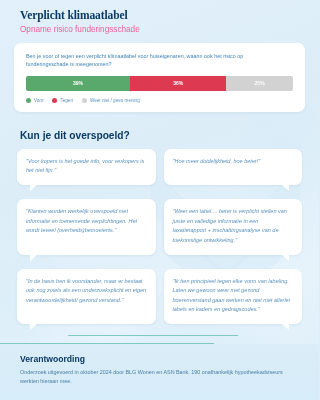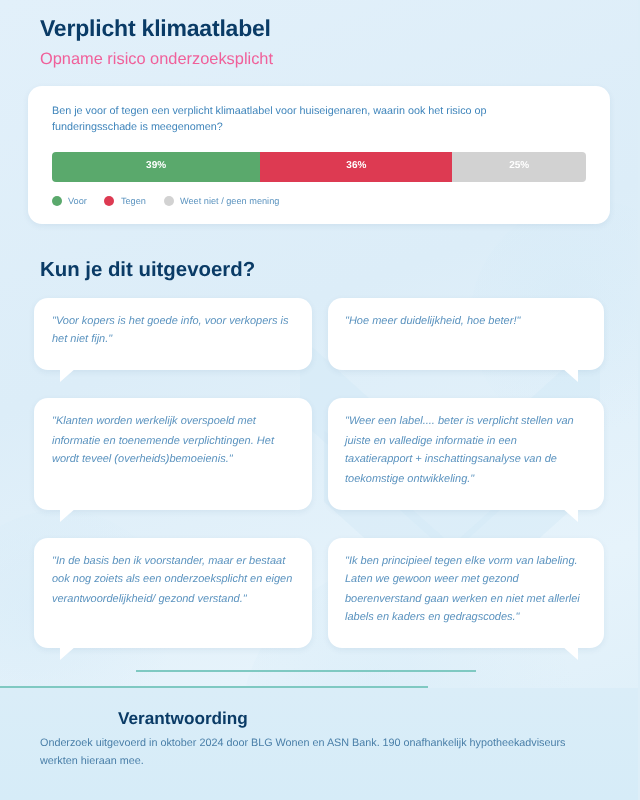--- a/index.html
+++ b/index.html
@@ -61,20 +61,21 @@
   }
 
   
   #header { padding: 9px 20px 0 20px; }
   #doc-title {
     font-size: 11.5px;
     font-weight: bold;
     color: #0a3b66;
     letter-spacing: -.1px;
     line-height: 1.2;
+    font-family: Liberation Serif, serif;
   }
   #doc-subtitle {
     margin-top: 2px;
     font-size: 8.2px;
     color: #f0609a;
     line-height: 1.25;
   }
 
   
   #chart-card {
@@ -217,21 +218,21 @@
   <div class="watermark wm-blob wm4"></div>
   <div class="watermark wm-blob wm5"></div>
   <div class="rule" id="rule-a" style="background: rgb(127, 201, 194);"></div>
   <div class="rule" id="rule-b" style="background: rgb(127, 201, 194);"></div>
 </div>
 
 <div id="page">
 
   <div id="header">
     <div id="doc-title" style="color: rgb(10, 59, 102);">Verplicht klimaatlabel</div>
-    <div id="doc-subtitle" style="color: rgb(240, 96, 154);">Opname risico onderzoeksplicht</div>
+    <div id="doc-subtitle" style="color: rgb(240, 96, 154);">Opname risico funderingsschade</div>
   </div>
 
   <div id="chart-card">
     <div id="chart-question">Ben je voor of tegen een verplicht klimaatlabel voor huiseigenaren, waarin ook het risico op funderingsschade is meegenomen?</div>
 
     <div id="bar">
       <div class="seg" style="flex: 0 0 39%; background: rgb(90, 169, 108);">
         <span>39%</span>
       </div>
       <div class="seg" style="flex: 0 0 36%; background: rgb(221, 58, 82);">
@@ -252,21 +253,21 @@
         <span>Tegen</span>
       </div>
       <div class="legend-item">
         <span class="dot" style="background: rgb(210, 210, 210);"></span>
         <span>Weet niet / geen mening</span>
       </div>
     </div>
   </div>
 
   <div id="section">
-    <div id="section-title" style="color: rgb(10, 59, 102);">Kun je dit uitgevoerd?</div>
+    <div id="section-title" style="color: rgb(10, 59, 102);">Kun je dit overspoeld?</div>
   </div>
 
   <div id="quotes">
     <div class="bubble b1">
       <div class="bubble-text">"Voor kopers is het goede info, voor verkopers is het niet fijn."</div>
       <div class="tail tail-left"></div>
     </div>
     <div class="bubble b2">
       <div class="bubble-text">"Hoe meer duidelijkheid, hoe beter!"</div>
       <div class="tail tail-right"></div>
@@ -283,17 +284,17 @@
       <div class="bubble-text">"In de basis ben ik voorstander, maar er bestaat ook nog zoiets als een onderzoeksplicht en eigen verantwoordelijkheid/ gezond verstand."</div>
       <div class="tail tail-left"></div>
     </div>
     <div class="bubble b6">
       <div class="bubble-text">"Ik ben principieel tegen elke vorm van labeling. Laten we gewoon weer met gezond boerenverstand gaan werken en niet met allerlei labels en kaders en gedragscodes."</div>
       <div class="tail tail-right"></div>
     </div>
   </div>
 
   <div id="footer">
-    <div id="footer-title" style="color: rgb(10, 59, 102); margin-left: 39px;">Verantwoording</div>
+    <div id="footer-title" style="color: rgb(10, 59, 102);">Verantwoording</div>
     <div id="footer-text">Onderzoek uitgevoerd in oktober 2024 door BLG Wonen en ASN Bank. 190 onafhankelijk hypotheekadviseurs werkten hieraan mee.</div>
   </div>
 
 </div>
 
 </body></html>

